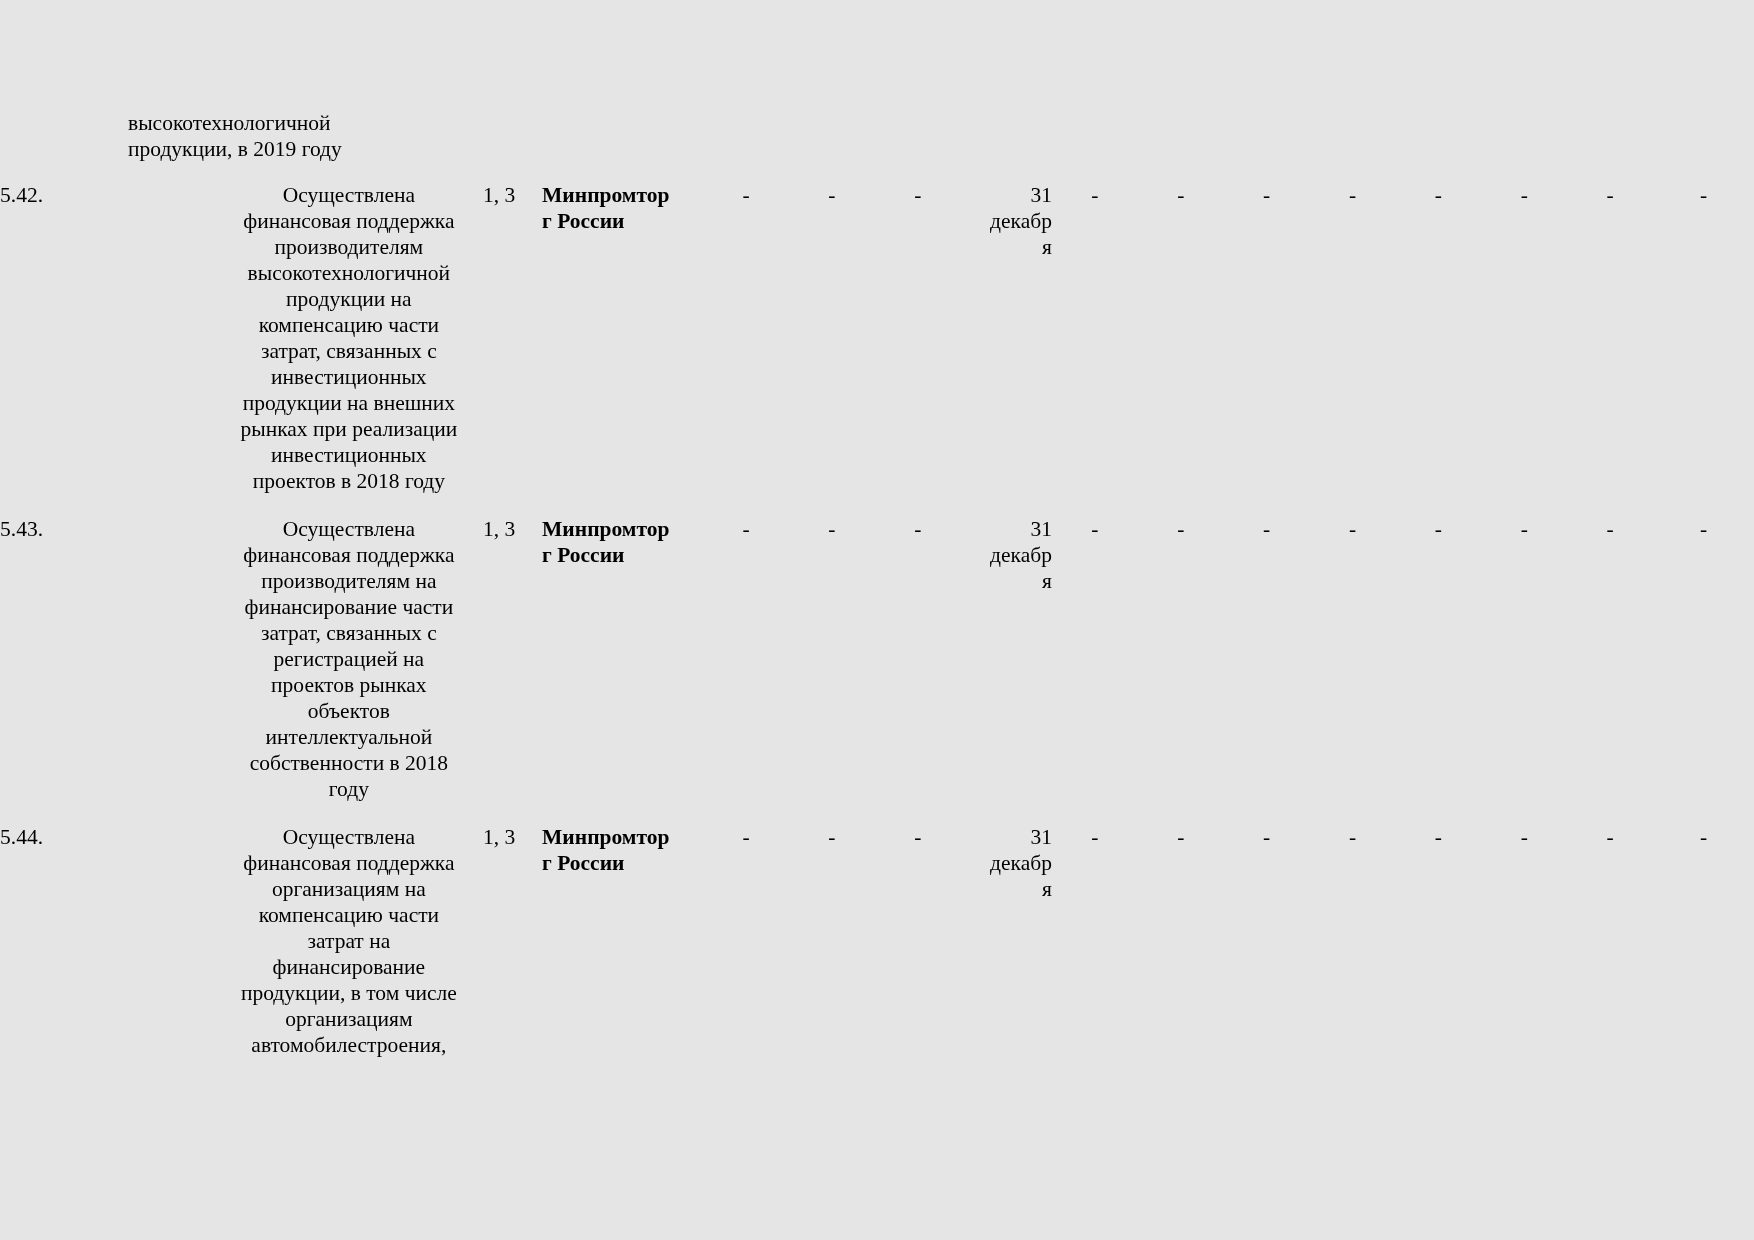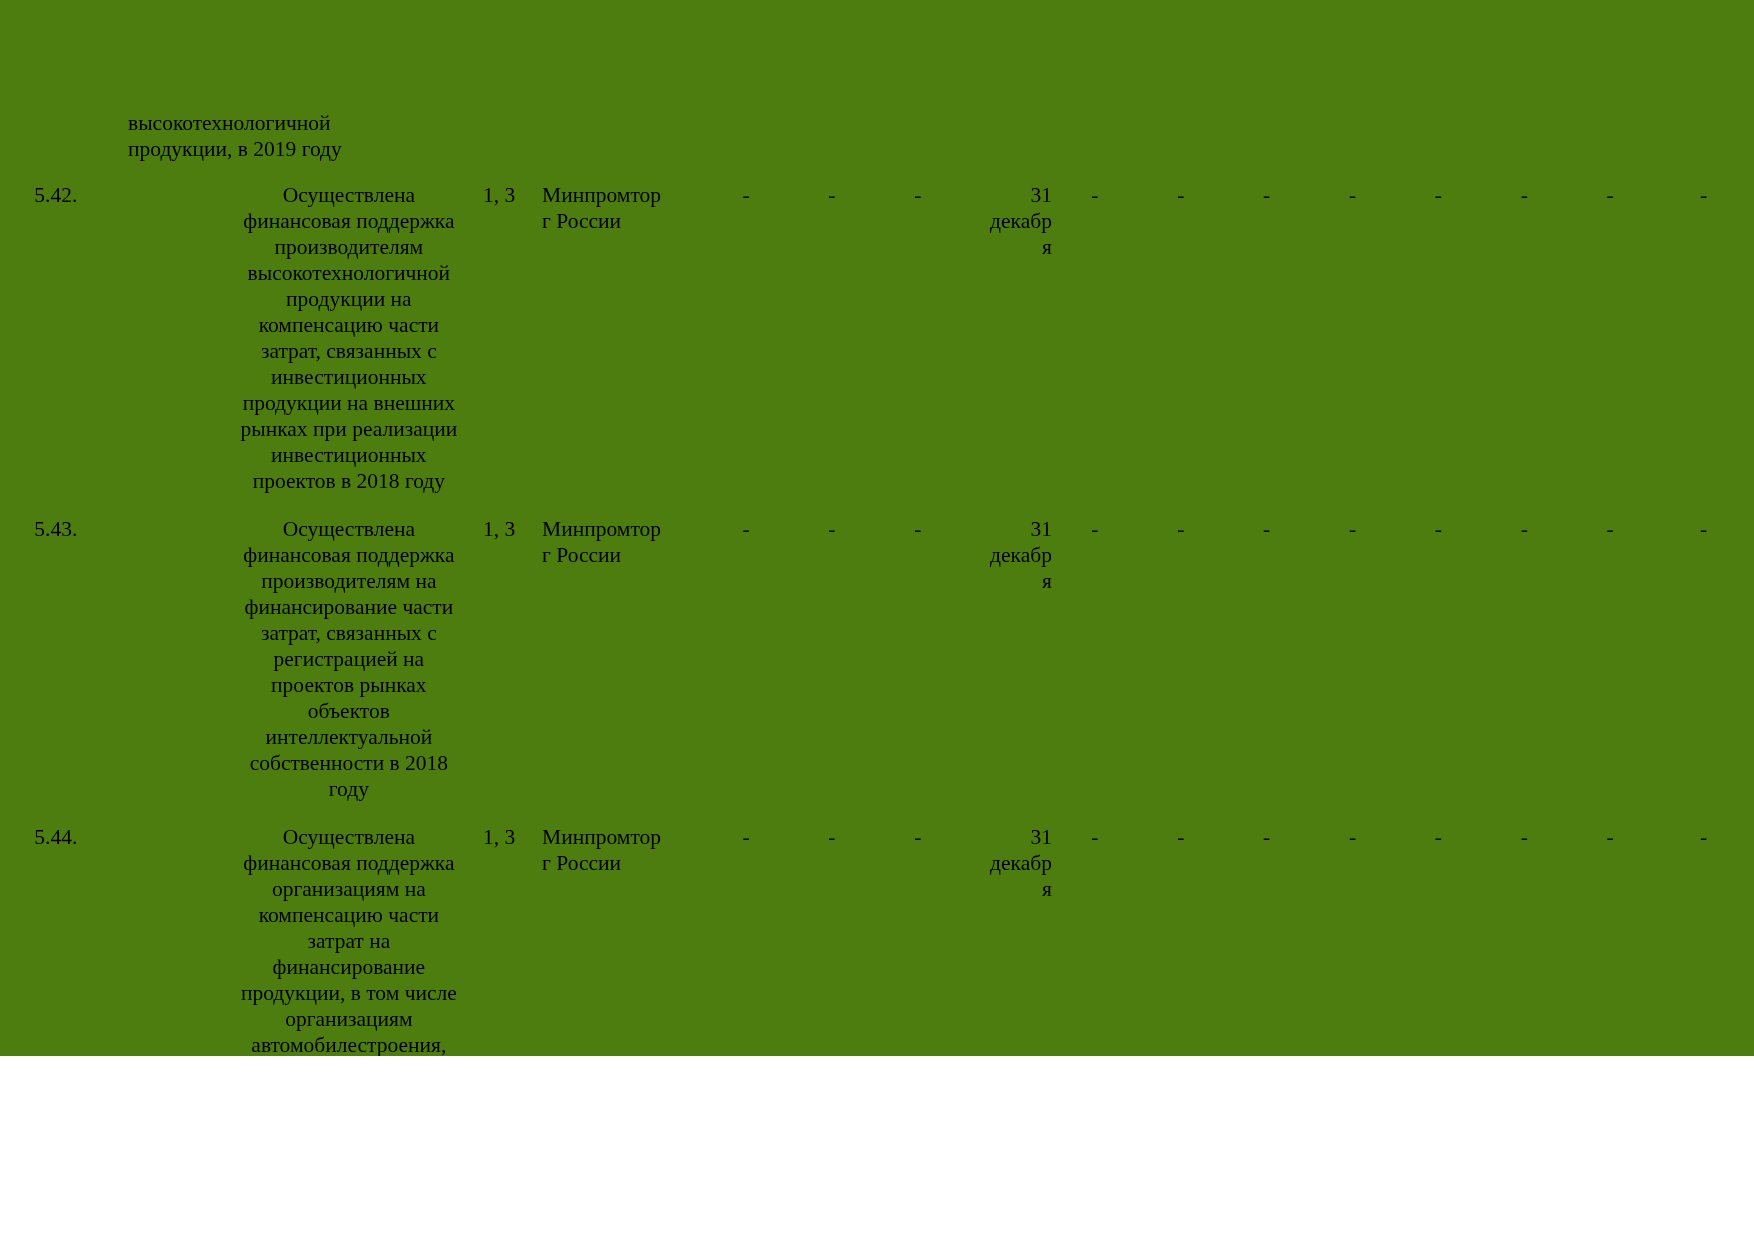--- a/index.html
+++ b/index.html
@@ -13,22 +13,22 @@
     height: 1240px;
     font-family: "Liberation Serif", "DejaVu Serif", serif;
     color: #000000;
     -webkit-font-smoothing: antialiased;
     overflow: hidden;
   }
 
   .page {
     position: relative;
     width: 1754px;
-    height: 1056px;
-    background: #4d7c0f;
+    height: 1240px;
+    background: #e5e5e5;
     overflow: hidden;
   }
 
   
   .doc-table {
     position: absolute;
     top: 110px;
     left: 0;
     width: 1754px;
     border-collapse: collapse;
@@ -55,39 +55,40 @@
   col.c-d4       { width: 80px;  }
   col.c-d5       { width: 80px;  }
   col.c-d6       { width: 80px;  }
   col.c-d7       { width: 80px;  }
   col.c-d8       { width: 80px;  }
   col.c-d9       { width: 80px;  }
   col.c-d10      { width: 80px;  }
   col.c-d11      { width: 94px;  }
 
   .cell-num {
-    text-align: right;
+    text-align: left;
     padding-right: 8px;
     white-space: nowrap;
   }
   .cell-activity {
     text-align: center;
     padding-left: 4px;
     padding-right: 10px;
     word-wrap: break-word;
   }
   .cell-ind {
     text-align: left;
     white-space: nowrap;
   }
   .cell-org {
     text-align: left;
     padding-left: 8px;
     padding-right: 6px;
     word-wrap: break-word;
+    font-weight: bold;
   }
   .cell-dash {
     text-align: center;
   }
   .cell-date {
     text-align: right;
     word-wrap: break-word;
   }
 
   .row-gap td {

